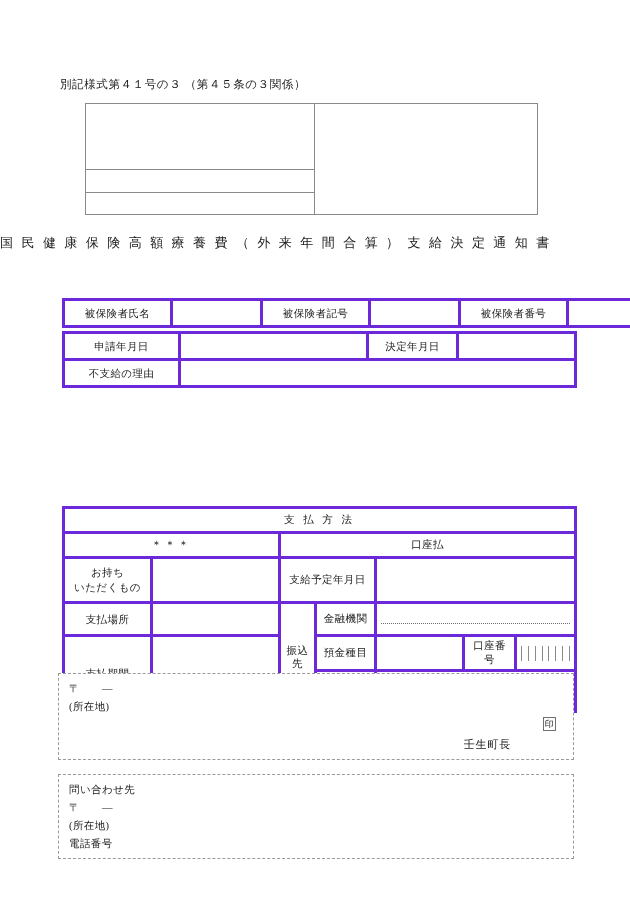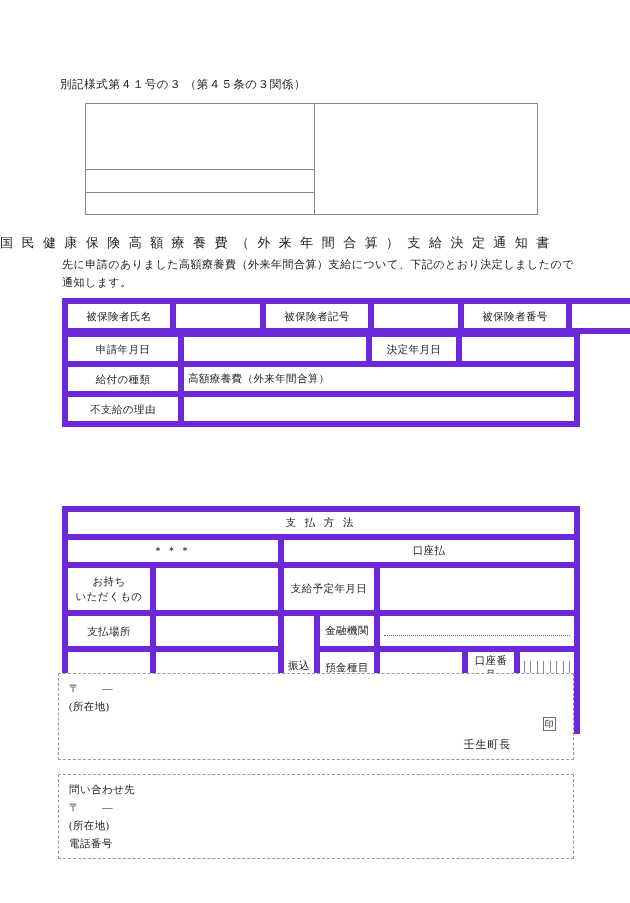--- a/index.html
+++ b/index.html
@@ -85,21 +85,21 @@
   }
 
   
   table.grid {
     position: absolute;
     border-collapse: collapse;
     background: #fff;
     table-layout: fixed;
   }
   table.grid td {
-    border: 6px solid #6d28d9;
+    border: 3px solid #6d28d9;
     font-size: 10.5px;
     padding: 2px 4px;
     vertical-align: middle;
     letter-spacing: 0.4px;
   }
   td.lbl {
     text-align: center;
     line-height: 15px;
   }
   td.val { text-align: left; }
@@ -220,21 +220,20 @@
     <div class="topbox-left">
       <div class="cell tb-r1"></div>
       <div class="cell tb-r2"></div>
       <div class="cell tb-r3"></div>
     </div>
     <div class="topbox-right"></div>
   </div>
 
   <div class="doc-title">国 民 健 康 保 険 高 額 療 養 費 （ 外 来 年 間 合 算 ） 支 給 決 定 通 知 書</div>
 
-  <div class="lead">先に申請のありました高額療養費（外来年間合算）支給について、下記のとおり決定しましたので通知します。</div>
 
   <table class="grid" id="insured-table">
     <colgroup>
       <col style="width:108px">
         <col style="width:90px">
       <col style="width:108px">
         <col style="width:90px">
       <col style="width:108px">
         <col style="width:108px">
     </colgroup>
@@ -256,24 +255,20 @@
         <col style="width:188px">
       <col style="width:90px">
         <col style="width:118px">
     </colgroup>
     <tbody>
       <tr>
         <td class="lbl" style="height:20px">申請年月日</td>
         <td class="val"></td>
         <td class="lbl">決定年月日</td>
         <td class="val"></td>
-      </tr>
-      <tr>
-        <td class="lbl" style="height:20px">給付の種類</td>
-        <td class="val" colspan="3">高額療養費（外来年間合算）</td>
       </tr>
       <tr>
         <td class="lbl" style="height:20px">不支給の理由</td>
         <td class="val" colspan="3"></td>
       </tr>
     </tbody>
   </table>
 
   <table class="grid" id="payment-table">
     <colgroup>

